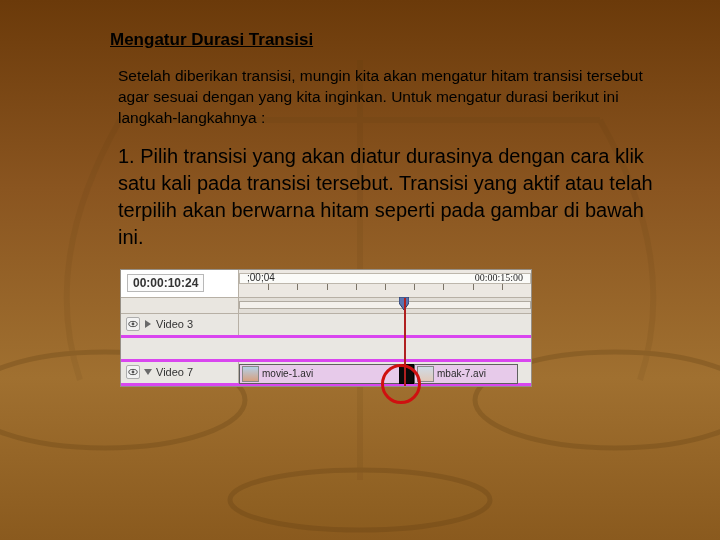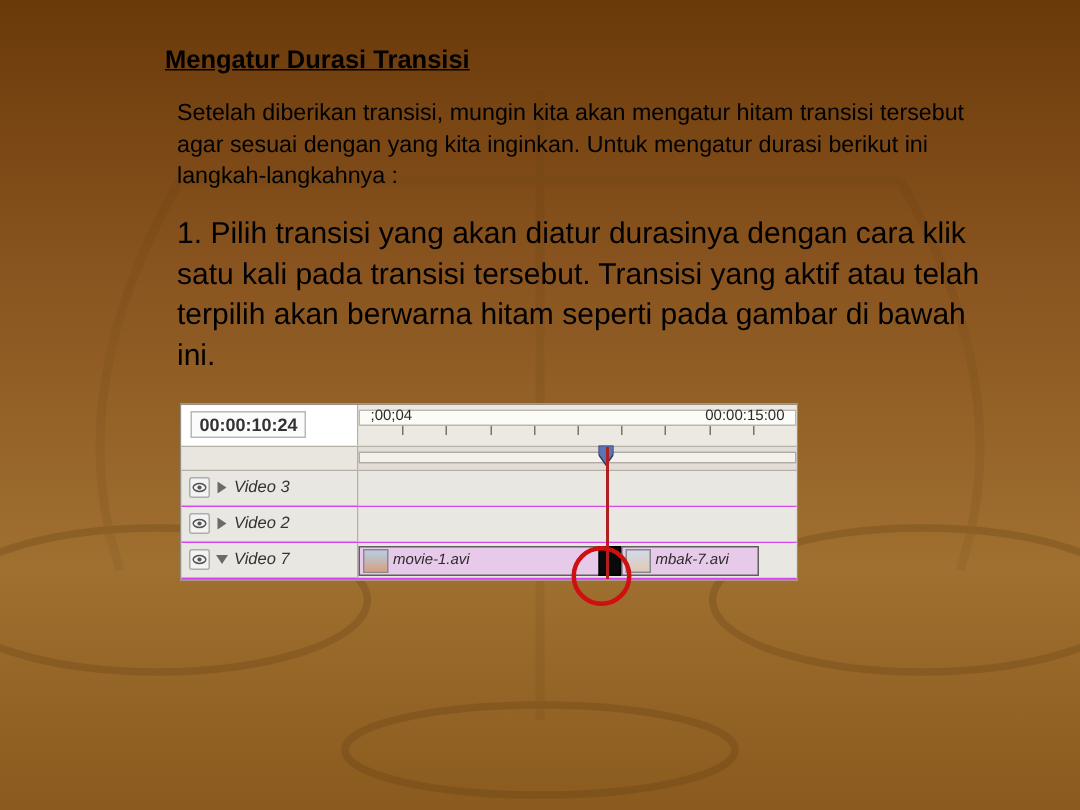--- a/index.html
+++ b/index.html
@@ -82,21 +82,21 @@
     position: absolute; left: 0; right: 0; top: 14px; height: 10px;
   }
   .ruler-ticks span {
     position: absolute; top: 0; width: 1px; height: 6px; background: #7a7367;
   }
   .ruler-lbl {
     position: absolute; top: 2px;
     font-size: 10px; color: #2a2a2a;
   }
   .ruler-lbl.l1 { left: 8px; }
-  .ruler-lbl.l2 { right: 8px; }
+  .ruler-lbl.l2 { right: 8px; font-family: Liberation Serif, serif; }
   .spacer-row {
     display: flex;
     height: 16px;
     border-bottom: 1px solid #b7b0a5;
     background: #e2e0dc;
   }
   .spacer-row .lc {
     width: 118px; border-right: 1px solid #b7b0a5; background: #e9e6e0;
   }
   .spacer-row .rc {
@@ -107,23 +107,22 @@
     border: 1px solid #b0aaa0; background: #f4f1ec;
   }
   .marker {
     position: absolute; left: 160px; top: -1px;
     width: 10px; height: 14px;
   }
   .marker svg { display: block; }
   .track-row {
     display: flex;
     height: 24px;
-    border-bottom: 1px solid #d946ef;
+    border-bottom: 3px solid #d946ef;
     background: #e9e7e2;
-    font-style: italic;
   }
   .track-label {
     width: 118px;
     border-right: 1px solid #b7b0a5;
     display: flex;
     align-items: center;
     gap: 4px;
     padding: 0 5px;
     font-size: 11px;
     color: #333;
@@ -140,21 +139,21 @@
   }
   .clip {
     position: absolute; top: 2px; height: 20px;
     border: 1px solid #5f5f5f;
     background: #e7caea;
     font-size: 10px; color: #2a2a2a;
     overflow: hidden;
     display: flex; align-items: center; padding-left: 2px;
   }
   .clip.left { left: 0; width: 164px; }
-  .clip.right { left: 175px; width: 92px; }
+  .clip.right { left: 175px; width: 104px; }
   .thumb {
     width: 17px; height: 16px; margin-right: 3px;
     background: linear-gradient(#b4cfe6,#d7a080);
     border: 1px solid #888;
   }
   .thumb.t2 { background: linear-gradient(#cfdbe6,#e1c9b9); }
   .transition-block {
     position: absolute; left: 160px; top: 2px; width: 15px; height: 20px;
     background: #0a0a0a; border: 1px solid #000;
   }
@@ -240,34 +239,20 @@
           <svg width="8" height="8">
               <polygon points="1,0 7,4 1,8" fill="#6a6a6a"></polygon>
             </svg>
         </span>
         <span>Video 3</span>
       </div>
       <div class="track-content"></div>
     </div>
 
     <div class="track-row">
-      <div class="track-label">
-        <span class="eye-icon">
-          <svg width="10" height="8">
-              <ellipse cx="5" cy="4" rx="4.2" ry="2.6" fill="none" stroke="#555"></ellipse>
-              <circle cx="5" cy="4" r="1.4" fill="#555"></circle>
-            </svg>
-        </span>
-        <span class="tri-icon">
-          <svg width="8" height="8">
-              <polygon points="1,0 7,4 1,8" fill="#6a6a6a"></polygon>
-            </svg>
-        </span>
-        <span>Video 2</span>
-      </div>
       <div class="track-content"></div>
     </div>
 
     <div class="track-row">
       <div class="track-label">
         <span class="eye-icon">
           <svg width="10" height="8">
               <ellipse cx="5" cy="4" rx="4.2" ry="2.6" fill="none" stroke="#555"></ellipse>
               <circle cx="5" cy="4" r="1.4" fill="#555"></circle>
             </svg>

